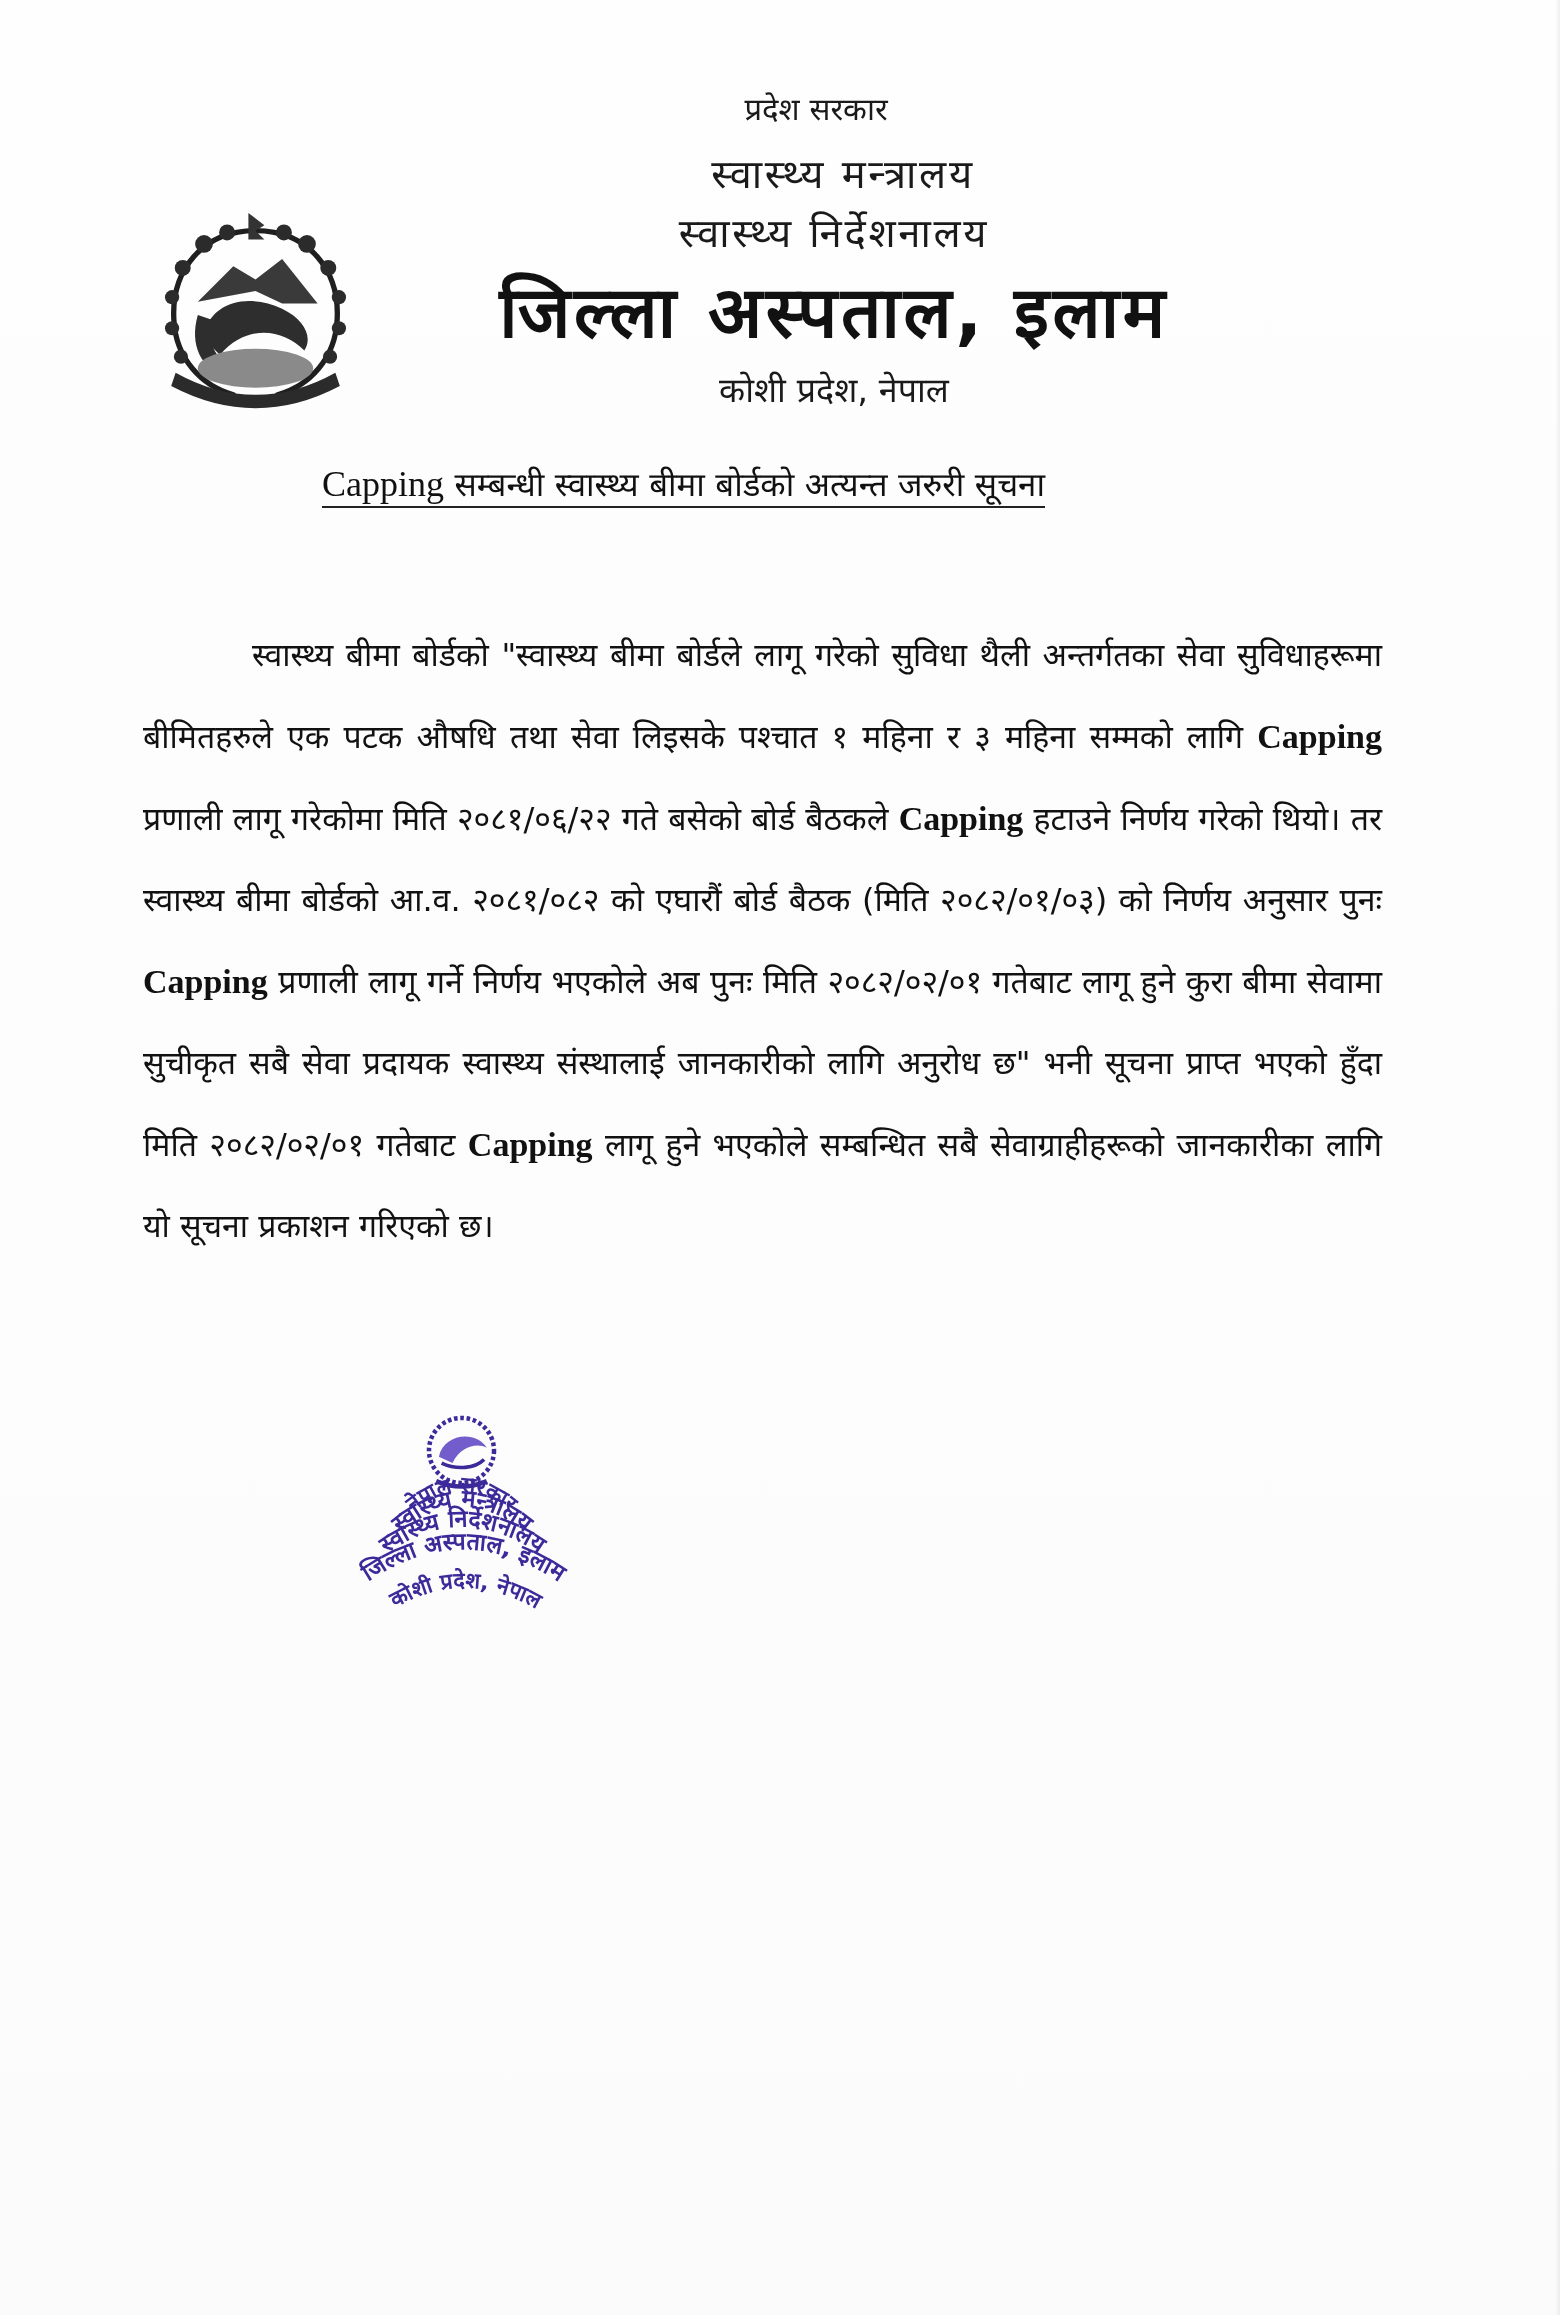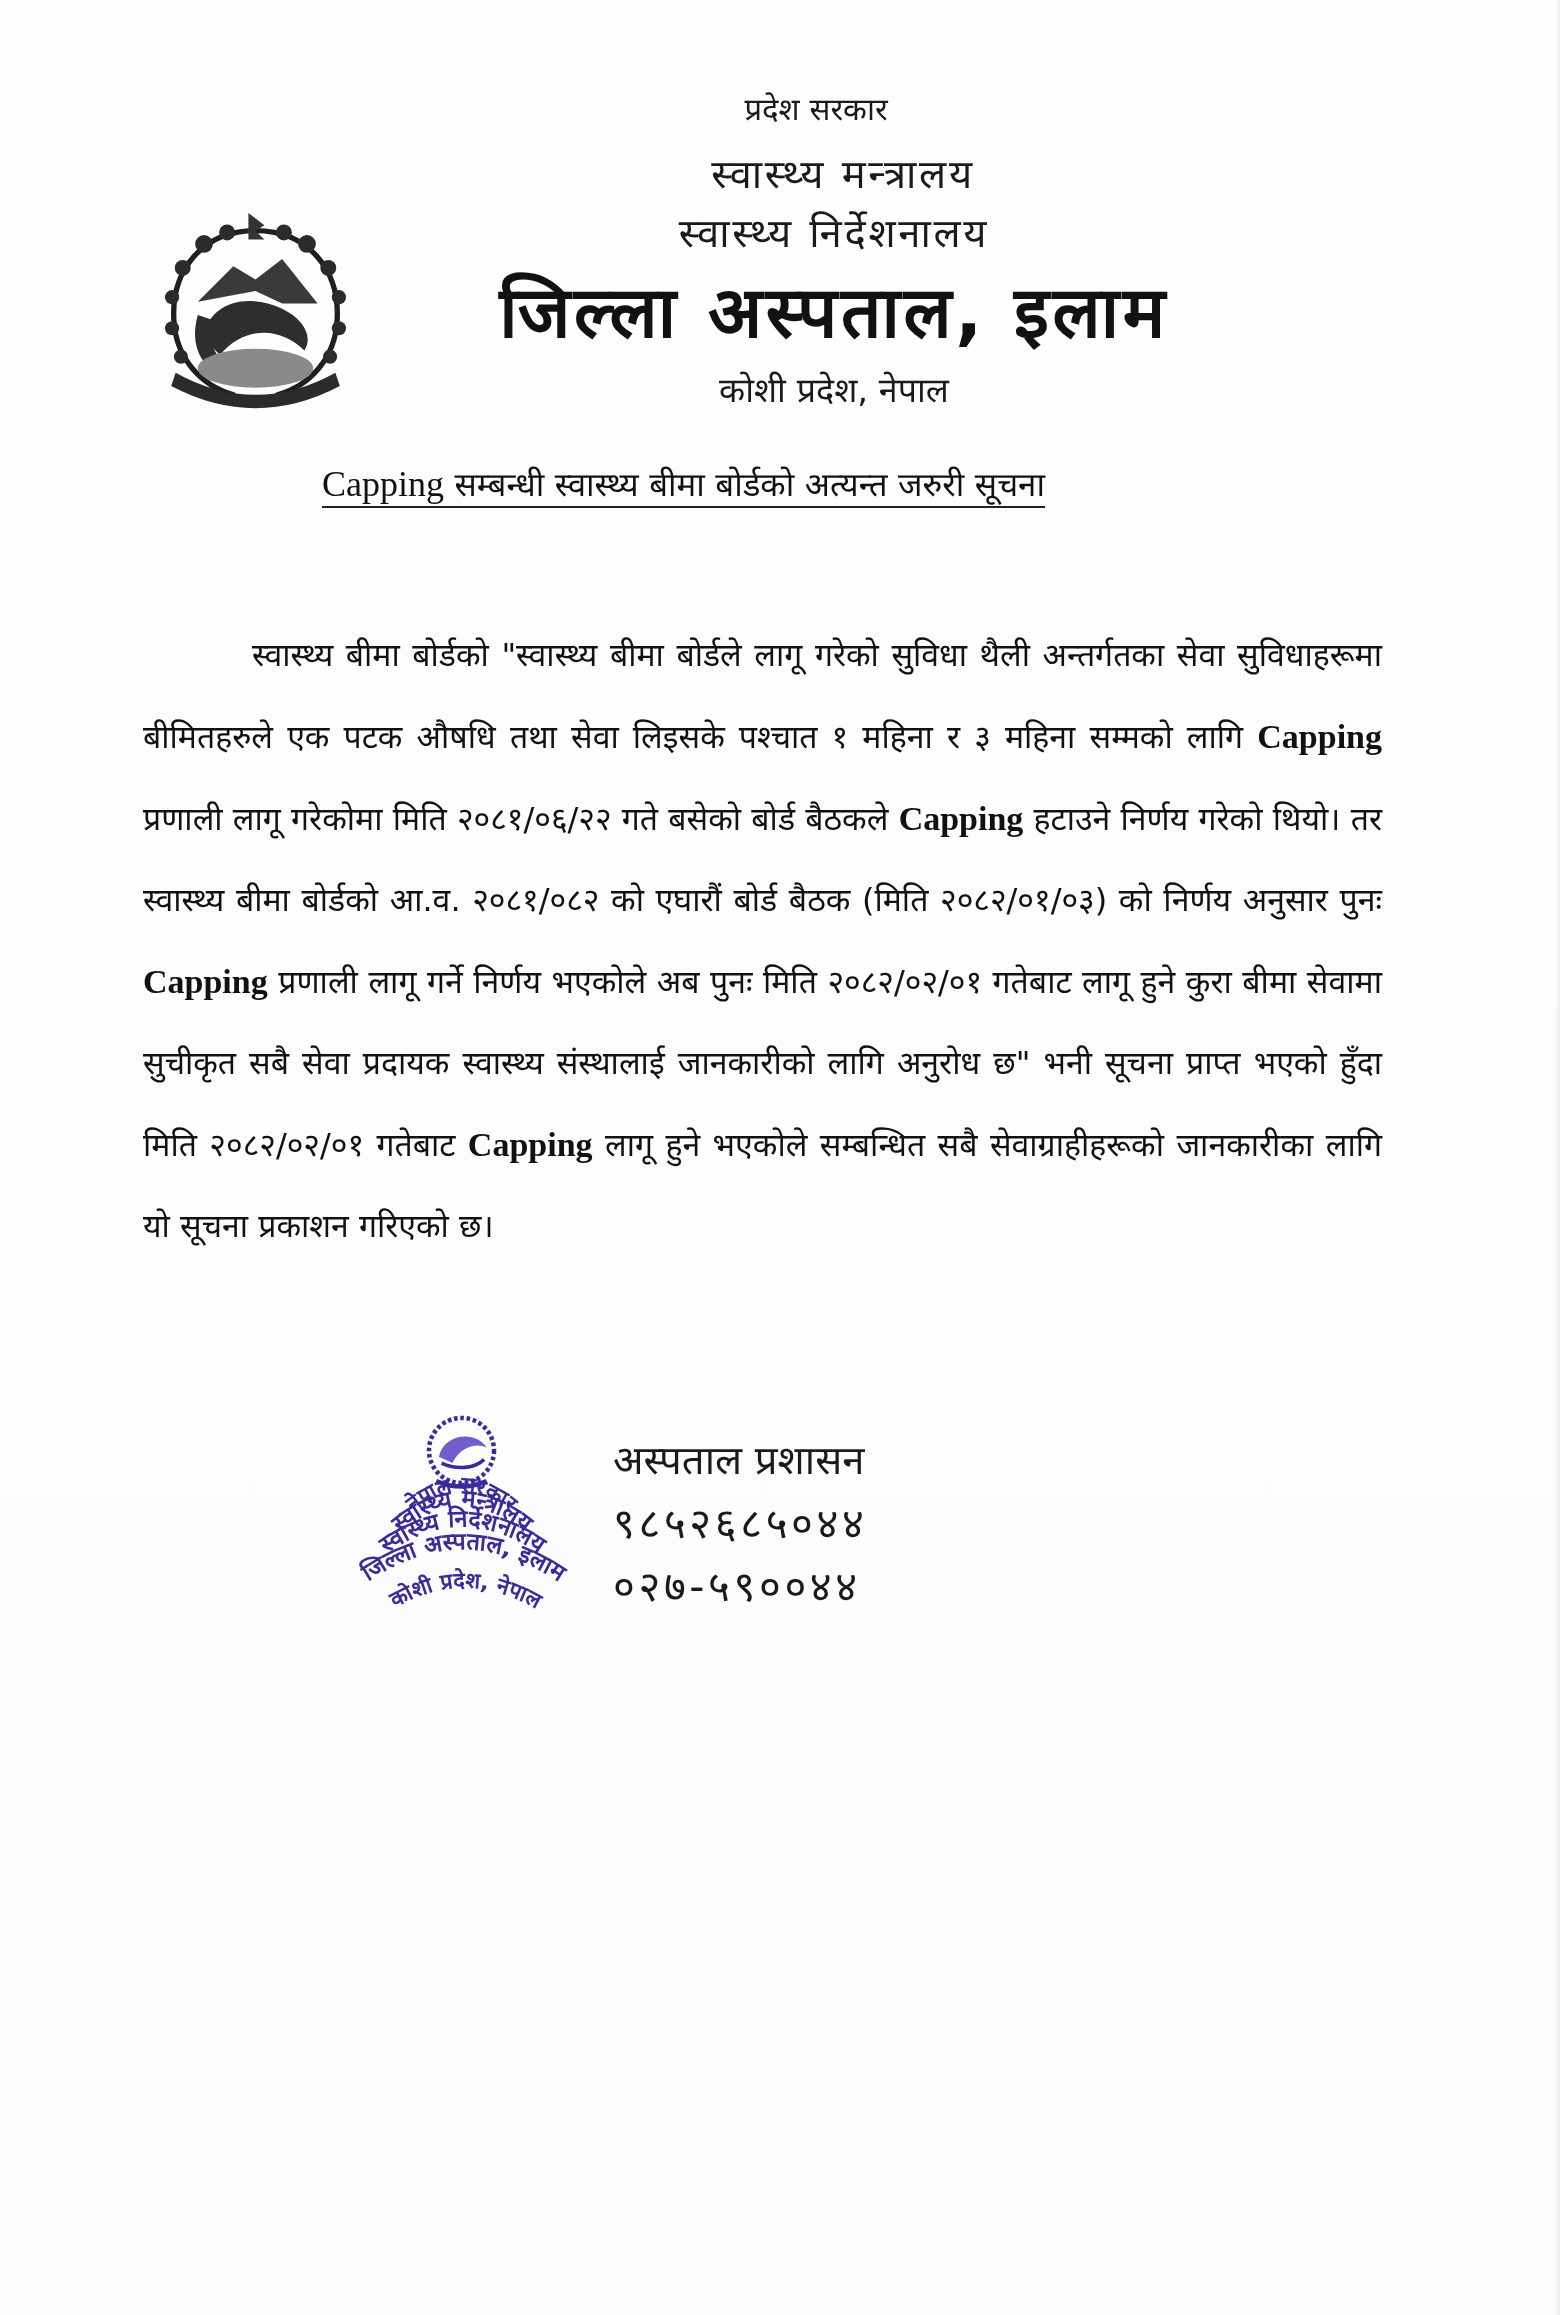--- a/index.html
+++ b/index.html
@@ -189,19 +189,14 @@
     </g>
     <g fill="#3d2a9a" font-family="DejaVu Sans, sans-serif" font-weight="bold">
       <text font-size="24"><textPath href="#arc0" startOffset="50%" text-anchor="middle">नेपाल सरकार</textPath></text>
       <text font-size="26"><textPath href="#arc1" startOffset="50%" text-anchor="middle">स्वास्थ्य मन्त्रालय</textPath></text>
       <text font-size="26"><textPath href="#arc2" startOffset="50%" text-anchor="middle">स्वास्थ्य निर्देशनालय</textPath></text>
       <text font-size="26"><textPath href="#arc3" startOffset="50%" text-anchor="middle">जिल्ला अस्पताल, इलाम</textPath></text>
       <text font-size="24"><textPath href="#arc4" startOffset="50%" text-anchor="middle">कोशी प्रदेश, नेपाल</textPath></text>
     </g>
   </svg>
 
-  <div class="sign-block">
-    <div>अस्पताल प्रशासन</div>
-    <div class="phone">९८५२६८५०४४</div>
-    <div class="phone">०२७-५९००४४</div>
-  </div>
 </div>
 
 
 </body></html>

